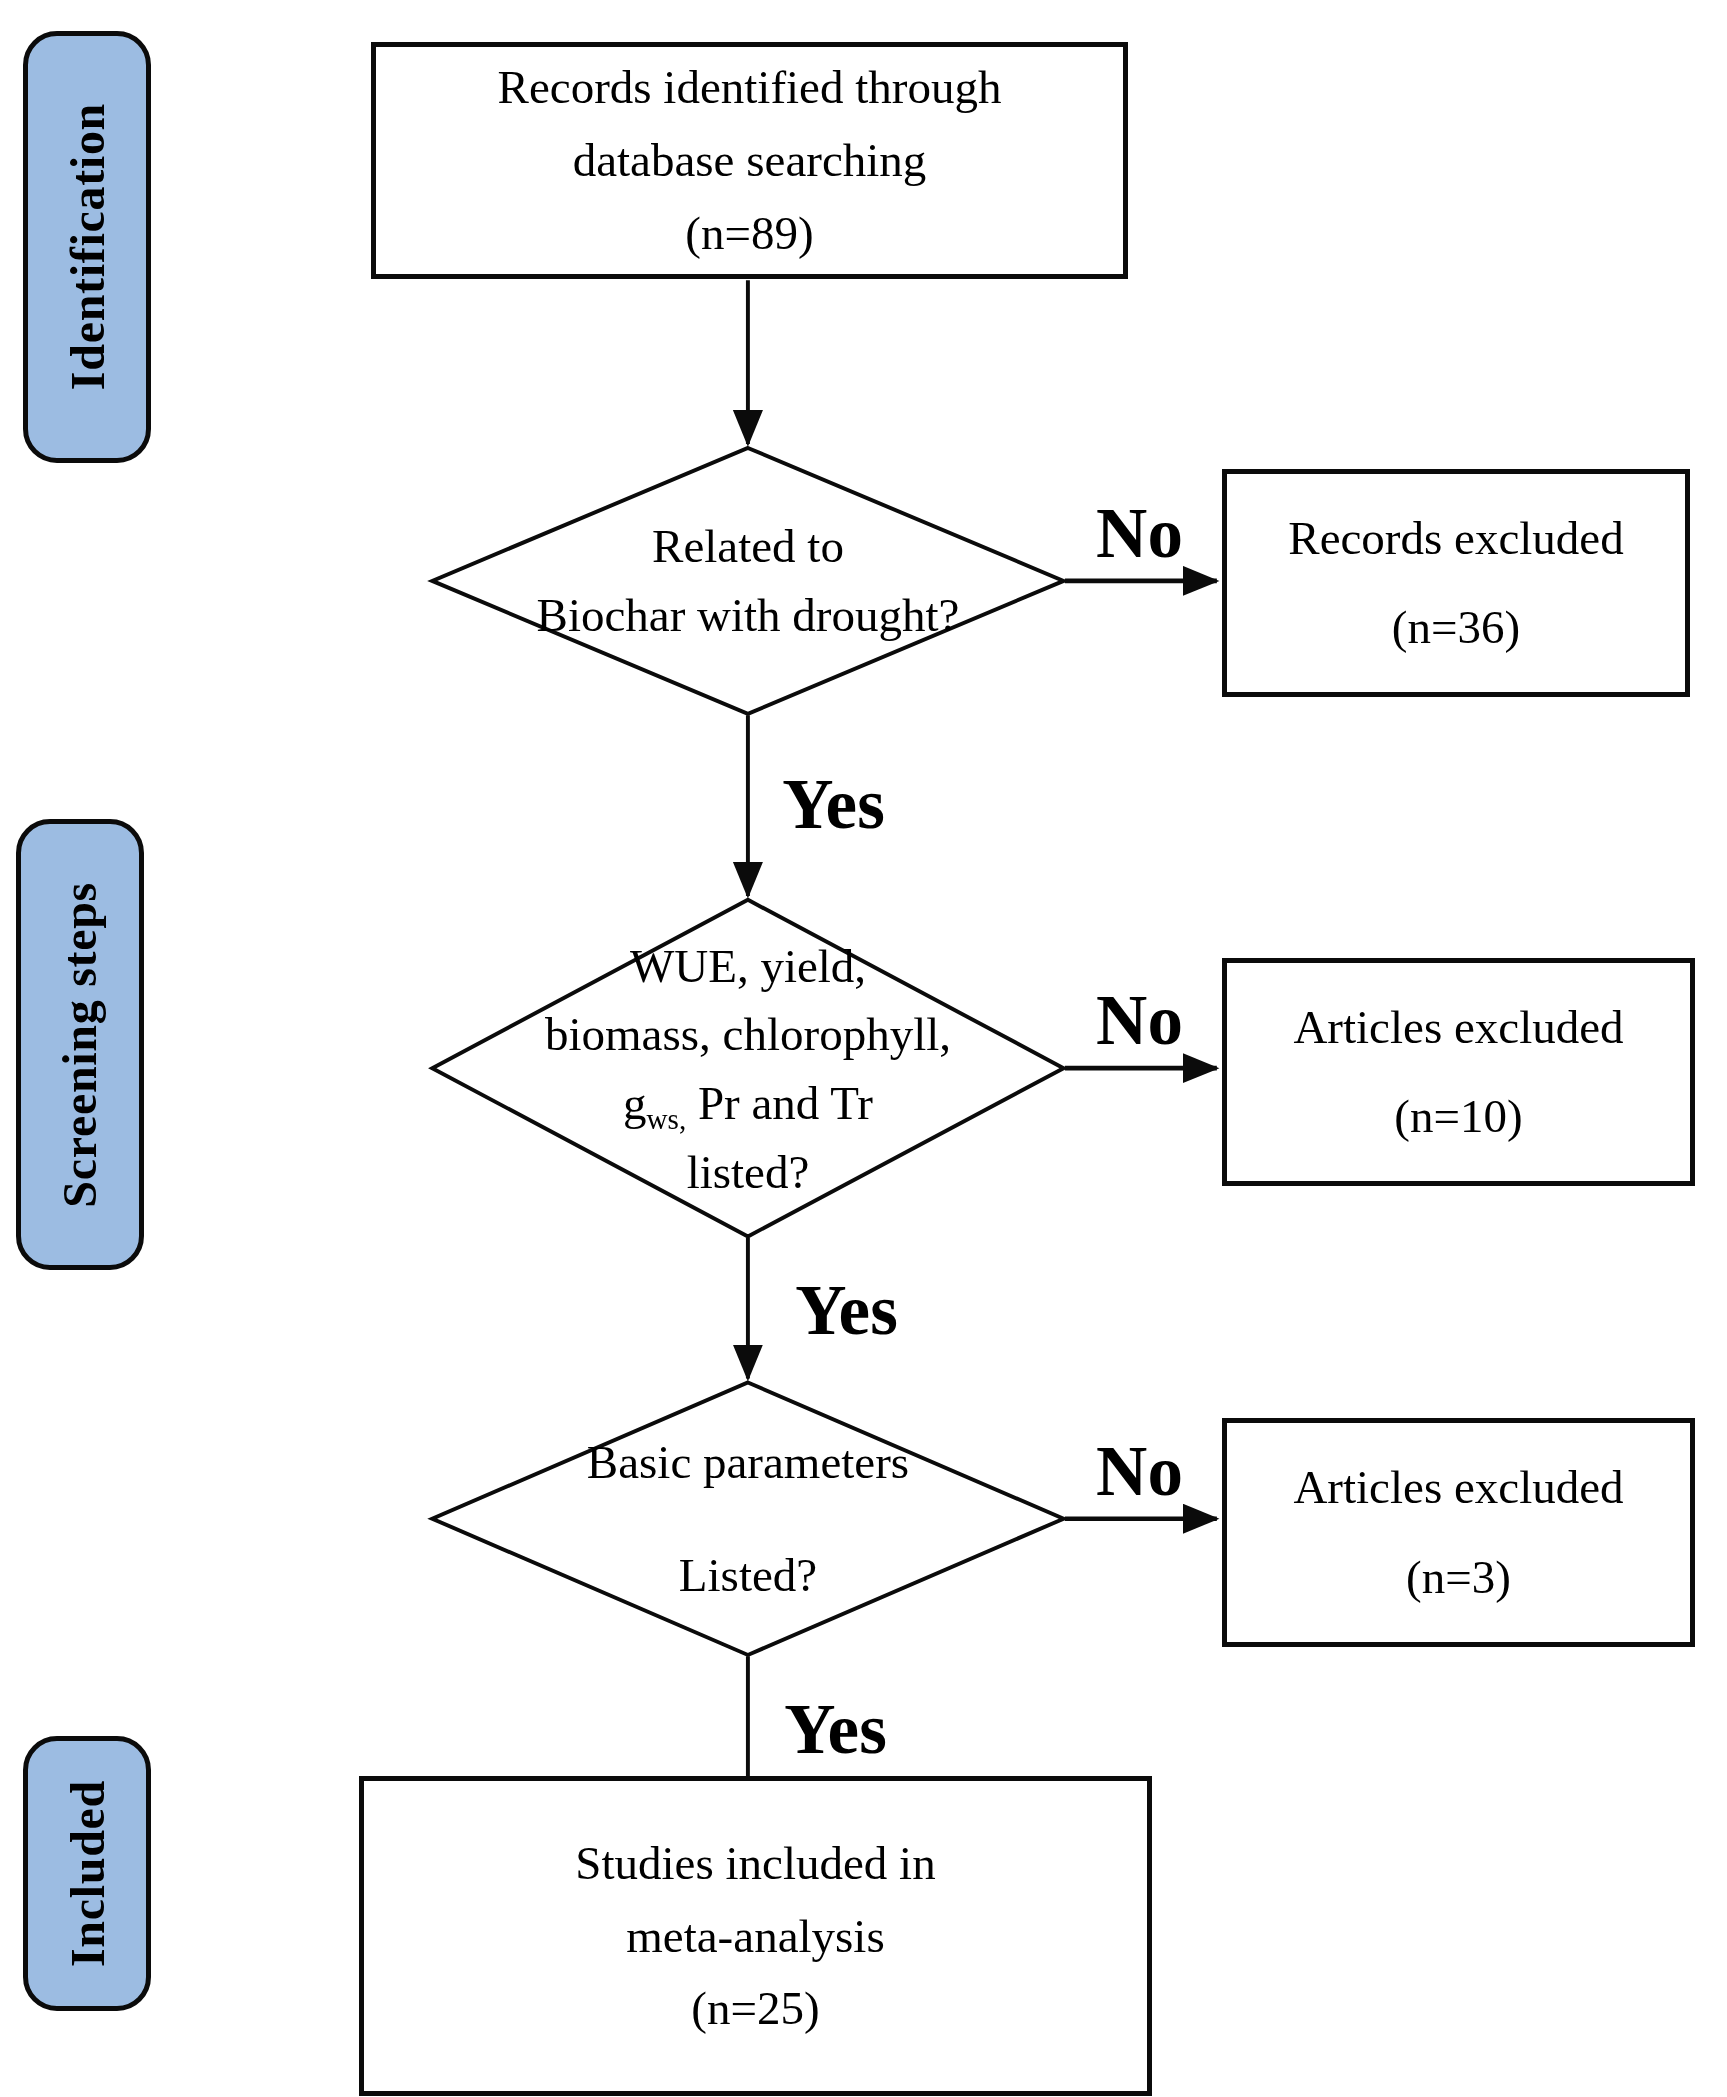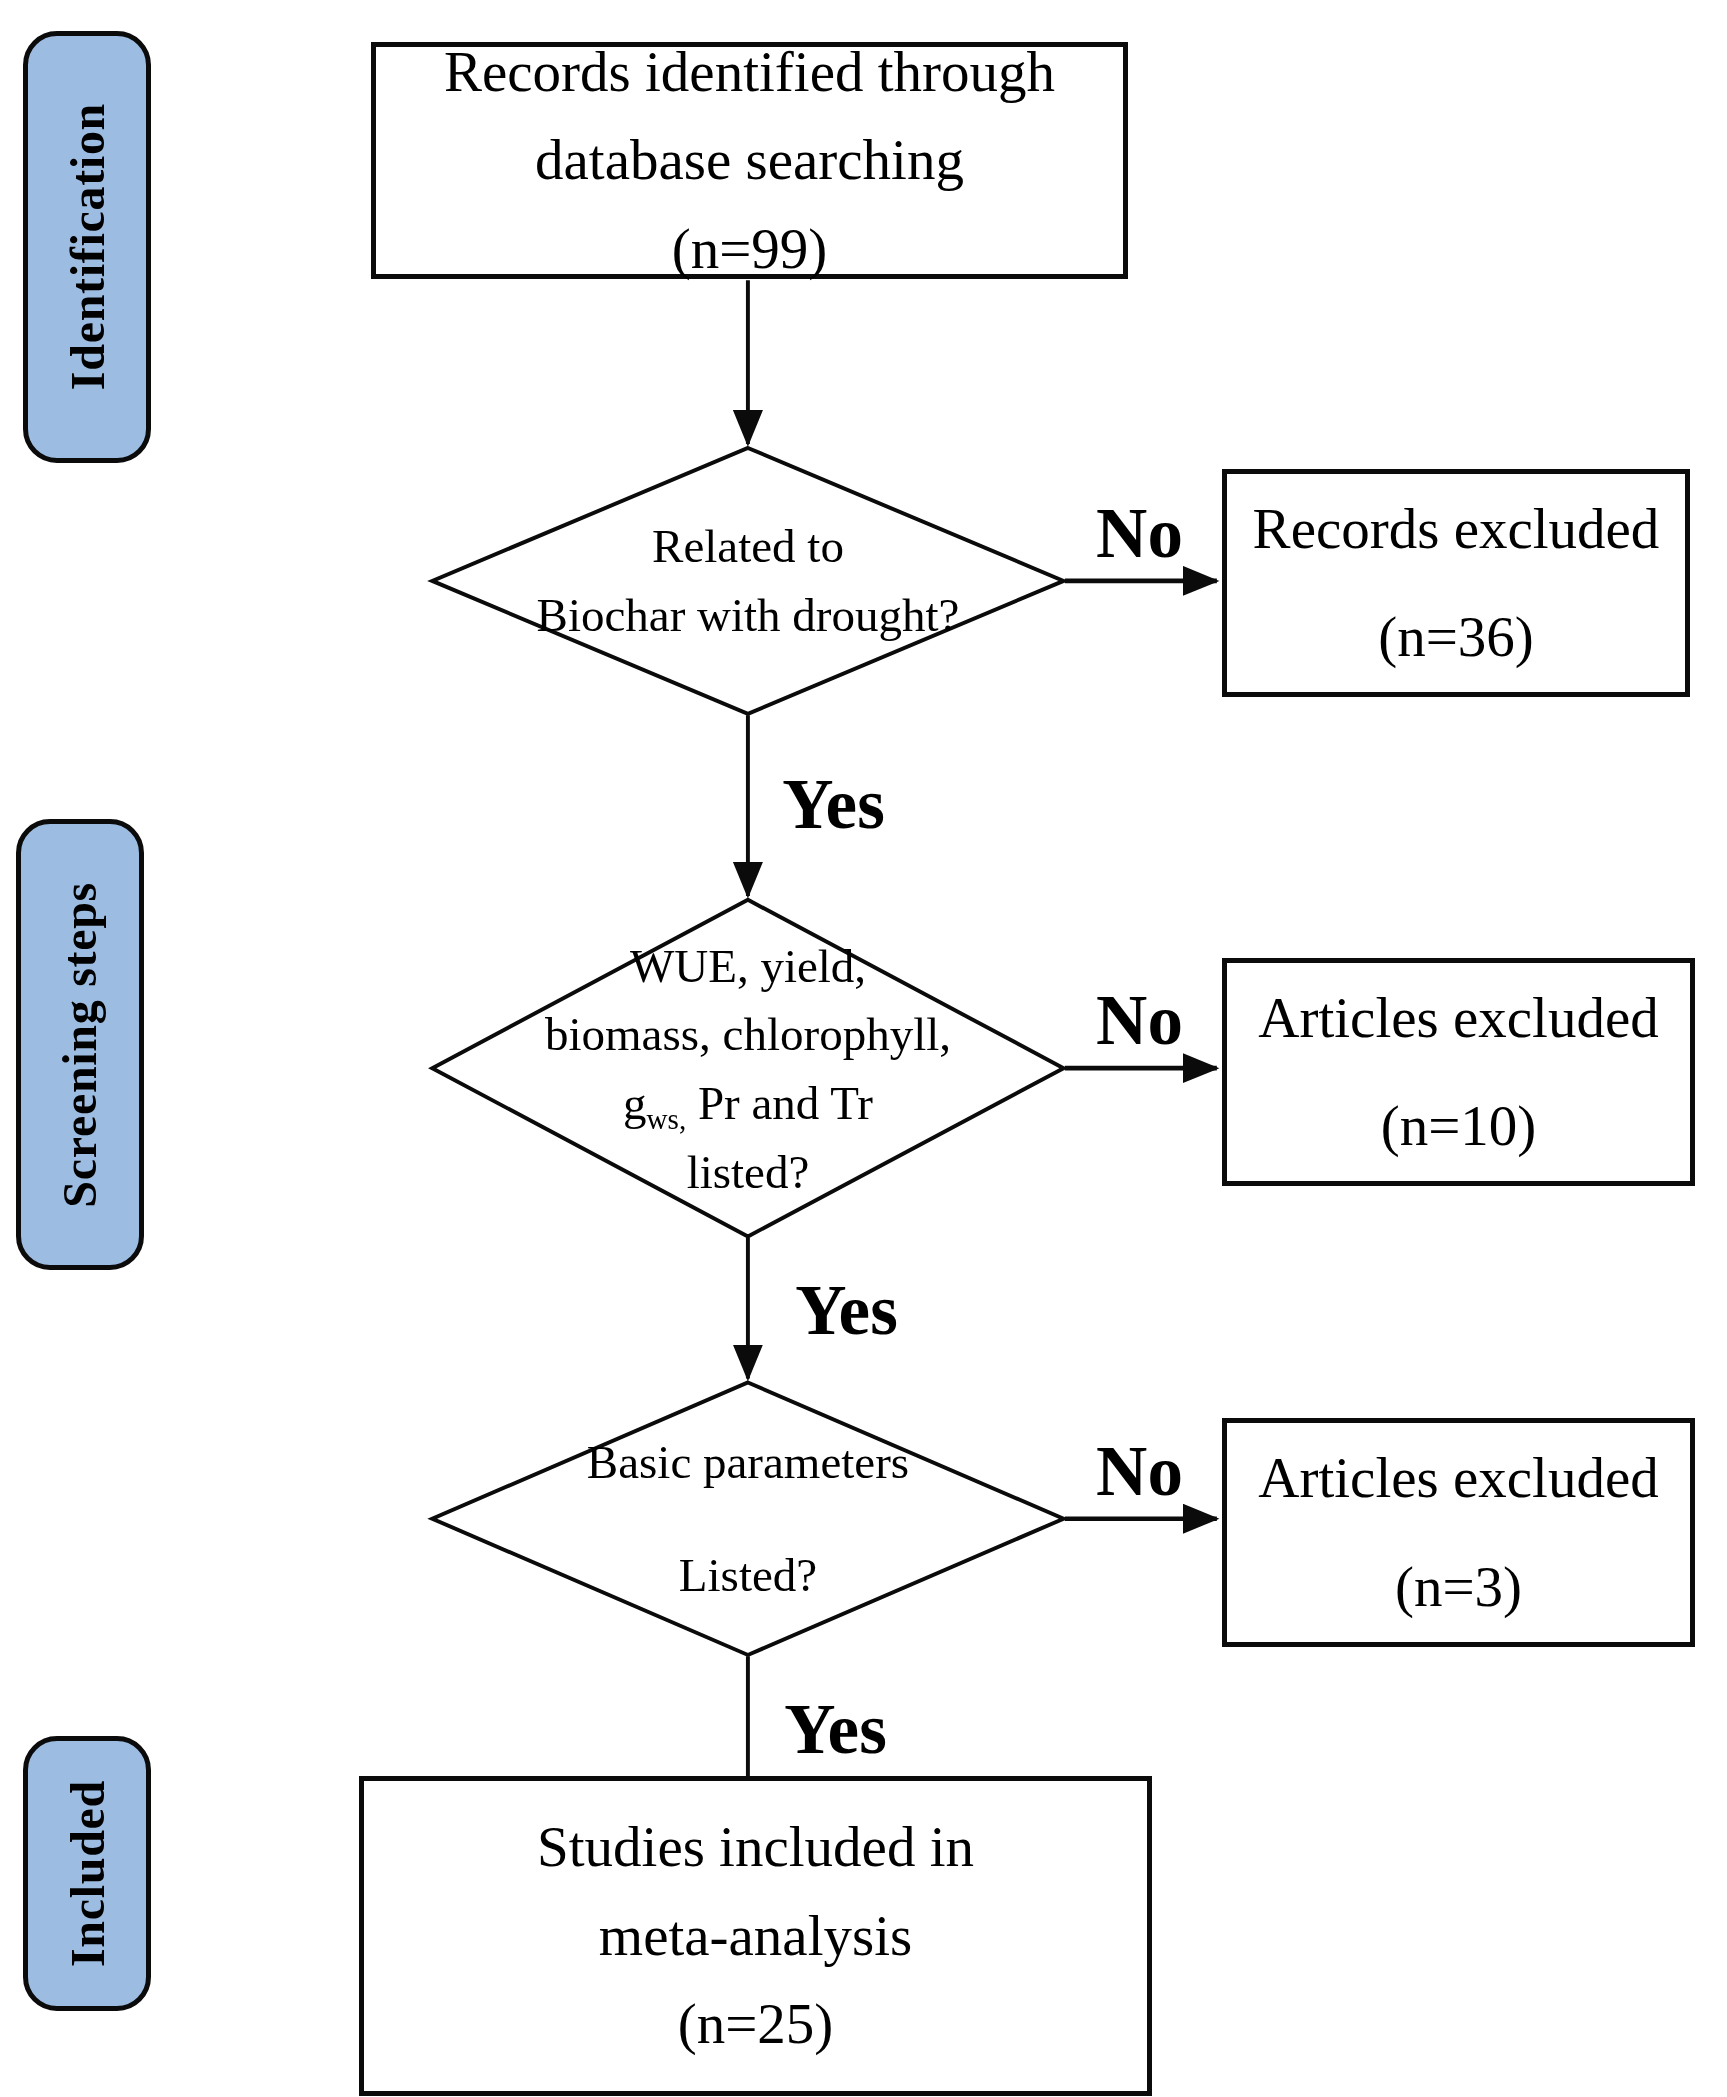--- a/index.html
+++ b/index.html
@@ -42,21 +42,21 @@
   .flow-box {
     position: absolute;
     background: #ffffff;
     border: 5.9px solid #0b0b0b;
     box-sizing: border-box;
     display: flex;
     flex-direction: column;
     align-items: center;
     justify-content: center;
     text-align: center;
-    font-size: 57px;
+    font-size: 47px;
     line-height: 1.55;
   }
   .flow-box.two-line { line-height: 1.9; }
   .diamond-text {
     position: absolute;
     display: flex;
     flex-direction: column;
     align-items: center;
     justify-content: center;
     text-align: center;
@@ -110,21 +110,21 @@
   <div class="stage-label" style="left:15.7px; top:819px; width:128px; height:451px;">
     <span>Screening steps</span>
   </div>
   <div class="stage-label" style="left:23px; top:1736px; width:128px; height:275px;">
     <span>Included</span>
   </div>
 
   <div class="flow-box" style="left:371px; top:42px; width:757px; height:237px;">
     <div class="line">Records identified through</div>
     <div class="line">database searching</div>
-    <div class="line">(n=99)</div>
+    <div class="line">(n=89)</div>
   </div>
 
   <div class="flow-box two-line" style="left:1222px; top:469px; width:468px; height:228px; border-width:5.2px;">
     <div class="line">Records excluded</div>
     <div class="line">(n=36)</div>
   </div>
 
   <div class="flow-box two-line" style="left:1222px; top:958px; width:473px; height:228px; border-width:5.2px;">
     <div class="line">Articles excluded</div>
     <div class="line">(n=10)</div>

